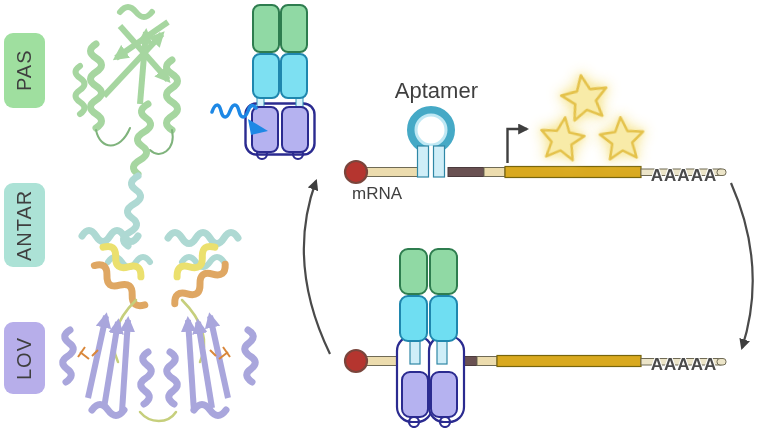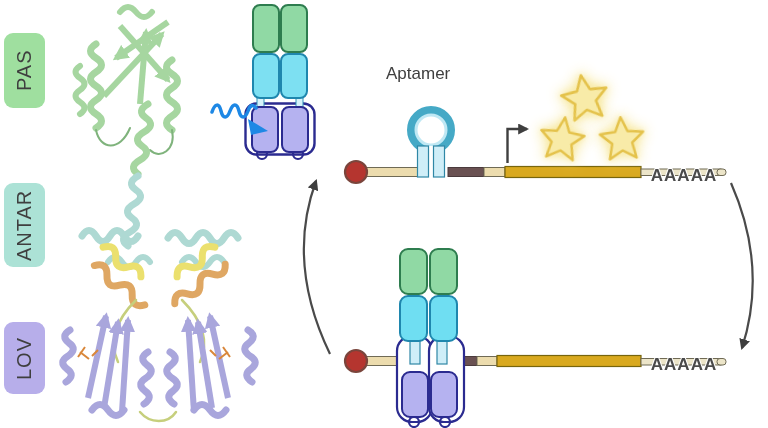--- a/index.html
+++ b/index.html
@@ -11,21 +11,21 @@
   .domain-label {
     position:absolute; left:4px; width:41px; border-radius:9px;
     display:flex; align-items:center; justify-content:center;
     color:#3f3f3f; font-size:20px; letter-spacing:1px;
     writing-mode:vertical-rl; transform:rotate(180deg);
   }
   .label-pas   { top:33px;  height:75px; background:#9fdf9f; }
   .label-antar { top:183px; height:84px; background:#ace2d6; }
   .label-lov   { top:322px; height:72px; background:#b7aeea; }
   .txt { position:absolute; color:#3f3f3f; }
-  .aptamer-label { left:386px; top:64px; width:92px; text-align:left; font-size:17px; }
+  .aptamer-label { left:386px; top:78px; width:92px; text-align:right; font-size:22px; }
   .mrna-label    { left:352px; top:184px; width:70px; font-size:17px; }
   .light-label   { left:690px; top:253px; width:70px; font-size:22px; color:#17509e; }
   .hx { fill:none; stroke-linecap:round; stroke-linejoin:round; }
   .loopline { fill:none; stroke-linecap:round; }
   .star { fill:#f8eba8; stroke:#e4c24b; stroke-width:2.6; stroke-linejoin:round;
           filter: drop-shadow(0 0 3px #f9ecae) drop-shadow(0 0 7px #f5e388); }
   .polya-text { font-size:17px; font-weight:bold; fill:#4a4a4a; letter-spacing:1px;
                 paint-order:stroke; stroke:#ffffff; stroke-width:2px; }
 </style>
 </head>
@@ -197,13 +197,14 @@
         <rect x="437" y="338" width="10" height="26" fill="#cfeef8" stroke="#2f87a6" stroke-width="1.2"></rect>
         <rect x="400" y="296" width="27" height="45" rx="8" fill="#6fdef2" stroke="#1f87ae" stroke-width="2"></rect>
         <rect x="430" y="296" width="27" height="45" rx="8" fill="#6fdef2" stroke="#1f87ae" stroke-width="2"></rect>
         <rect x="400" y="249" width="27" height="45" rx="8" fill="#90d9a4" stroke="#2e7d4f" stroke-width="2"></rect>
         <rect x="430" y="249" width="27" height="45" rx="8" fill="#90d9a4" stroke="#2e7d4f" stroke-width="2"></rect>
       </g>
     </g>
   </svg>
 
   <div class="txt aptamer-label">Aptamer</div>
+  <div class="txt mrna-label">mRNA</div>
 </div>
 
 </body></html>

